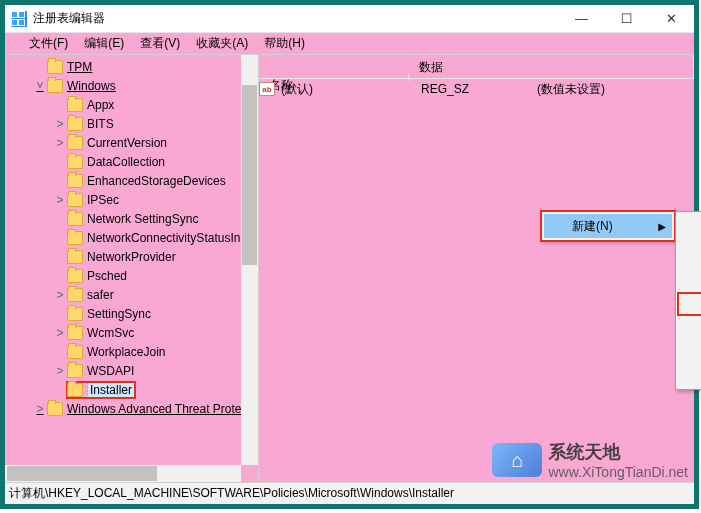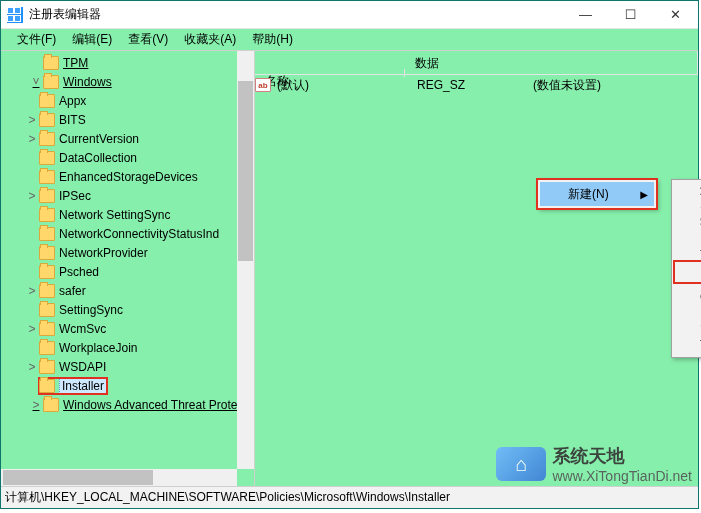--- a/index.html
+++ b/index.html
@@ -1,40 +1,40 @@
 <!DOCTYPE html>
 <html><head>
 <meta charset="utf-8">
 <style>
 * { box-sizing: border-box; margin: 0; padding: 0; font-family: "Microsoft YaHei", "Segoe UI", sans-serif; font-size: 12px; }
 body { width: 701px; height: 513px; background: #fff; position: relative; }
-.window { width: 699px; height: 509px; border: 1px solid #0f766e; position: relative; background: #86efac; }
+.window { width: 699px; height: 509px; border: 5px solid #0f766e; position: relative; background: #f9a8d4; }
 
 .titlebar { height: 28px; background: #fff; display: flex; align-items: center; padding-left: 6px; border-bottom: 1px solid #e5e5e5; }
 .titlebar .appicon { width: 16px; height: 16px; background: #1e90ff; margin-right: 6px; display: flex; flex-wrap: wrap; }
 .titlebar .appicon span { width: 7px; height: 7px; background: #3ea0ff; border: 1px solid #fff; }
 .titlebar .title { flex: 1; font-size: 12px; }
 .winbtn { width: 45px; height: 28px; display: flex; align-items: center; justify-content: center; font-size: 13px; color: #333; }
 .winbtn.close { width: 45px; }
 
-.menubar { height: 22px; display: flex; align-items: center; padding-left: 8px; border-bottom: 1px solid #d0d0d0; }
+.menubar { height: 22px; display: flex; align-items: center; padding-left: 16px; border-bottom: 1px solid #d0d0d0; }
 .menubar span { padding: 2px 8px; font-size: 12px; }
 
 .body { display: flex; height: calc(100% - 28px - 22px - 22px); }
 
 .tree { width: 254px; border-right: 1px solid #d0d0d0; overflow: hidden; position: relative; padding-top: 2px; }
 .tree-row { display: flex; align-items: center; height: 19px; white-space: nowrap; padding-left: 0; }
 .tree-row .exp { width: 14px; text-align: center; color: #666; font-size: 12px; cursor: pointer; }
 .tree-row .folder { width: 16px; height: 14px; background: #ffd76b; border: 1px solid #d9a93c; border-radius: 1px; margin-right: 4px; position: relative; }
 .tree-row .folder::before { content: ""; position: absolute; top: -3px; left: 0; width: 6px; height: 3px; background: #ffd76b; border: 1px solid #d9a93c; border-bottom: none; }
 .tree-row .label { font-size: 12px; }
 .tree-row.selected .label { background: #cde8ff; border: 1px dotted #5aa0d8; padding: 0 2px; }
 .hl-red { outline: 2px solid #e03020; outline-offset: -1px; }
 .indent1 { padding-left: 28px; text-decoration: underline; }
-.indent2 { padding-left: 24px; }
+.indent2 { padding-left: 48px; }
 .tree .scrollv { position: absolute; right: 0; top: 0; bottom: 17px; width: 17px; background: #f0f0f0; }
 .tree .scrollv .thumb { position: absolute; left: 1px; right: 1px; top: 30px; height: 180px; background: #c2c2c2; }
 .tree .scrollh { position: absolute; left: 0; right: 17px; bottom: 0; height: 17px; background: #f0f0f0; }
 .tree .scrollh .thumb { position: absolute; top: 1px; bottom: 1px; left: 2px; width: 150px; background: #c2c2c2; }
 
 .listpane { flex: 1; position: relative; }
 .listhead { display: flex; height: 24px; border-bottom: 1px solid #e5e5e5; }
 .listhead div { padding: 4px 10px; font-size: 12px; border-right: 1px solid #e5e5e5; }
 .listhead .c1 { width: 150px; margin-top: 18px; }
 .listhead .c2 { width: 116px; }
@@ -44,21 +44,21 @@
 .listrow .c1 { width: 132px; padding-left: 2px; }
 .listrow .c2 { width: 116px; padding-left: 10px; }
 .listrow .c3 { flex: 1; padding-left: 10px; }
 
 .ctxmenu { position: absolute; background: #f2f2f2; border: 1px solid #a0a0a0; box-shadow: 2px 2px 4px rgba(0,0,0,0.25); }
 .ctxmenu .item { height: 24px; display: flex; align-items: center; padding-left: 28px; padding-right: 20px; font-size: 12px; position: relative; }
 .ctxmenu .item.hi { background: #91c9f7; }
 .ctxmenu .item .arrow { position: absolute; right: 6px; font-size: 10px; }
 .ctxmenu .sep { height: 1px; background: #d0d0d0; margin: 3px 2px 3px 28px; }
 .ctxmenu.sub { left: 133px; top: -1px; width: 186px; }
-.ctx1 { left: 282px; top: 128px; width: 120px; padding: 2px; }
+.ctx1 { left: 282px; top: 156px; width: 134px; padding: 2px; }
 .ctx1 .item.hi-boxed { border: 2px solid #e03020; margin: -1px; }
 .sub .item.hi-boxed { border: 2px solid #e03020; margin: 1px; }
 
 .statusbar { height: 22px; border-top: 1px solid #d0d0d0; display: flex; align-items: center; padding-left: 4px; font-size: 12px; background: #f2f2f2; }
 
 .watermark { position: absolute; right: 6px; bottom: 24px; display: flex; align-items: center; gap: 6px; opacity: 0.9; pointer-events: none; }
 .watermark .logo { width: 50px; height: 34px; background: linear-gradient(135deg,#6fb7ff,#3a7cd8); border-radius: 6px; display: flex; align-items: center; justify-content: center; color: #fff; font-size: 20px; font-weight: bold; }
 .watermark .txt .zh { font-size: 18px; font-weight: bold; color: #333; }
 .watermark .txt .en { font-size: 14px; color: #555; }
 </style>

